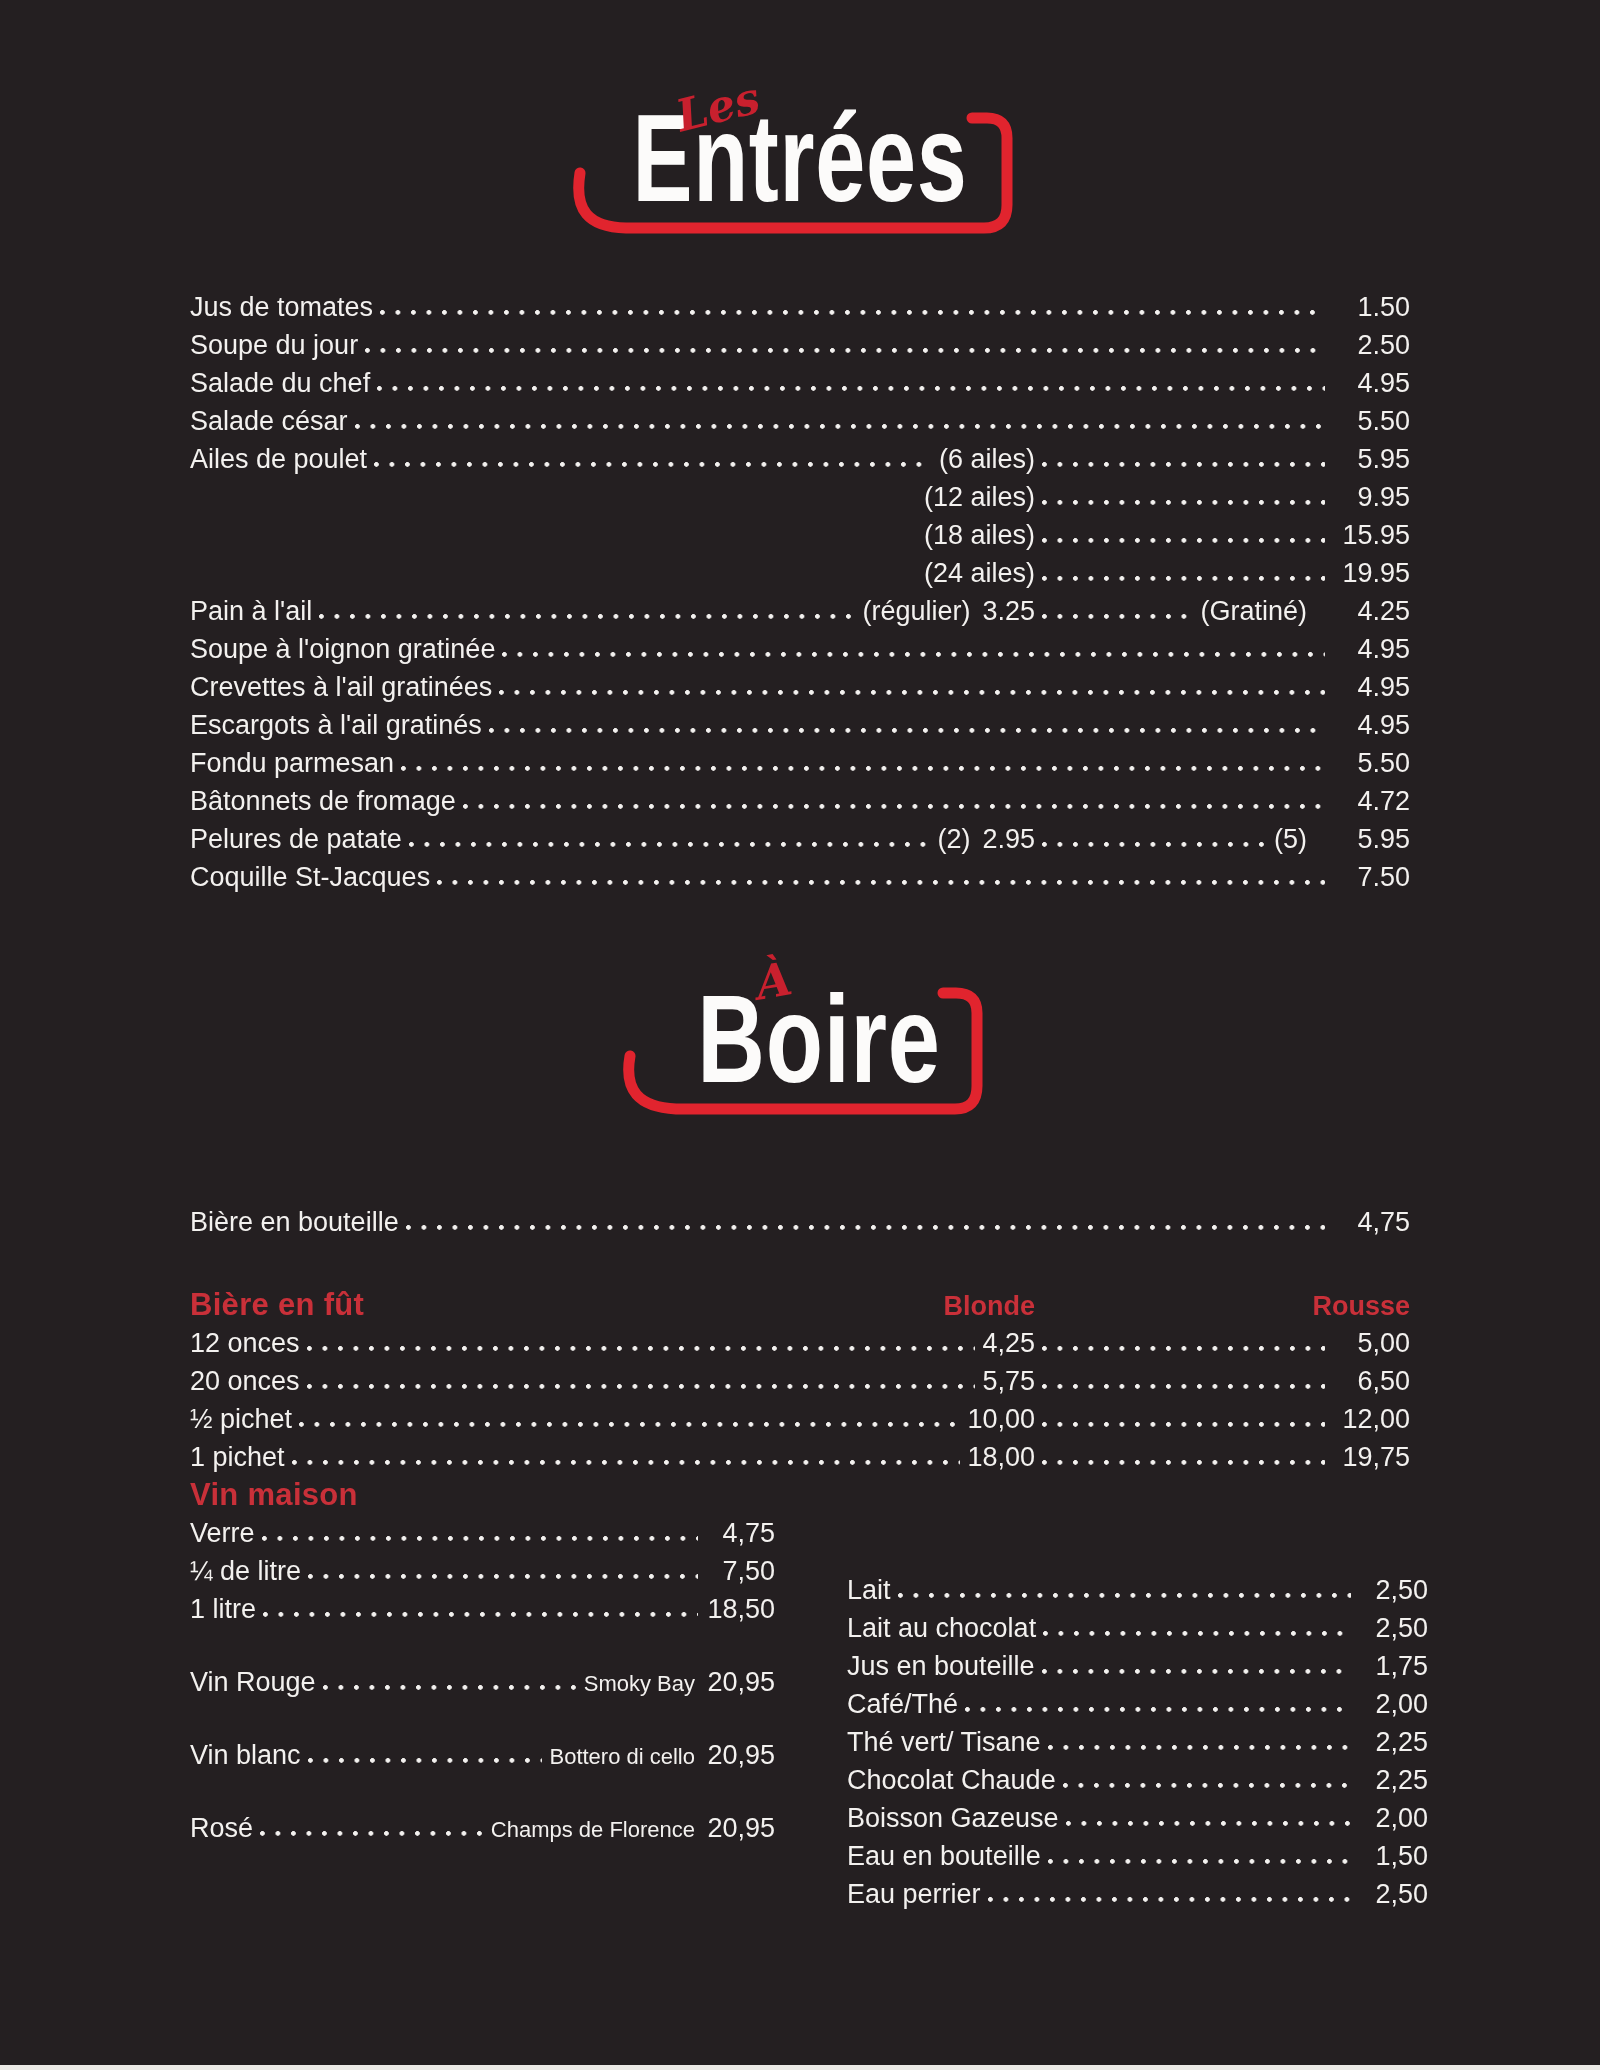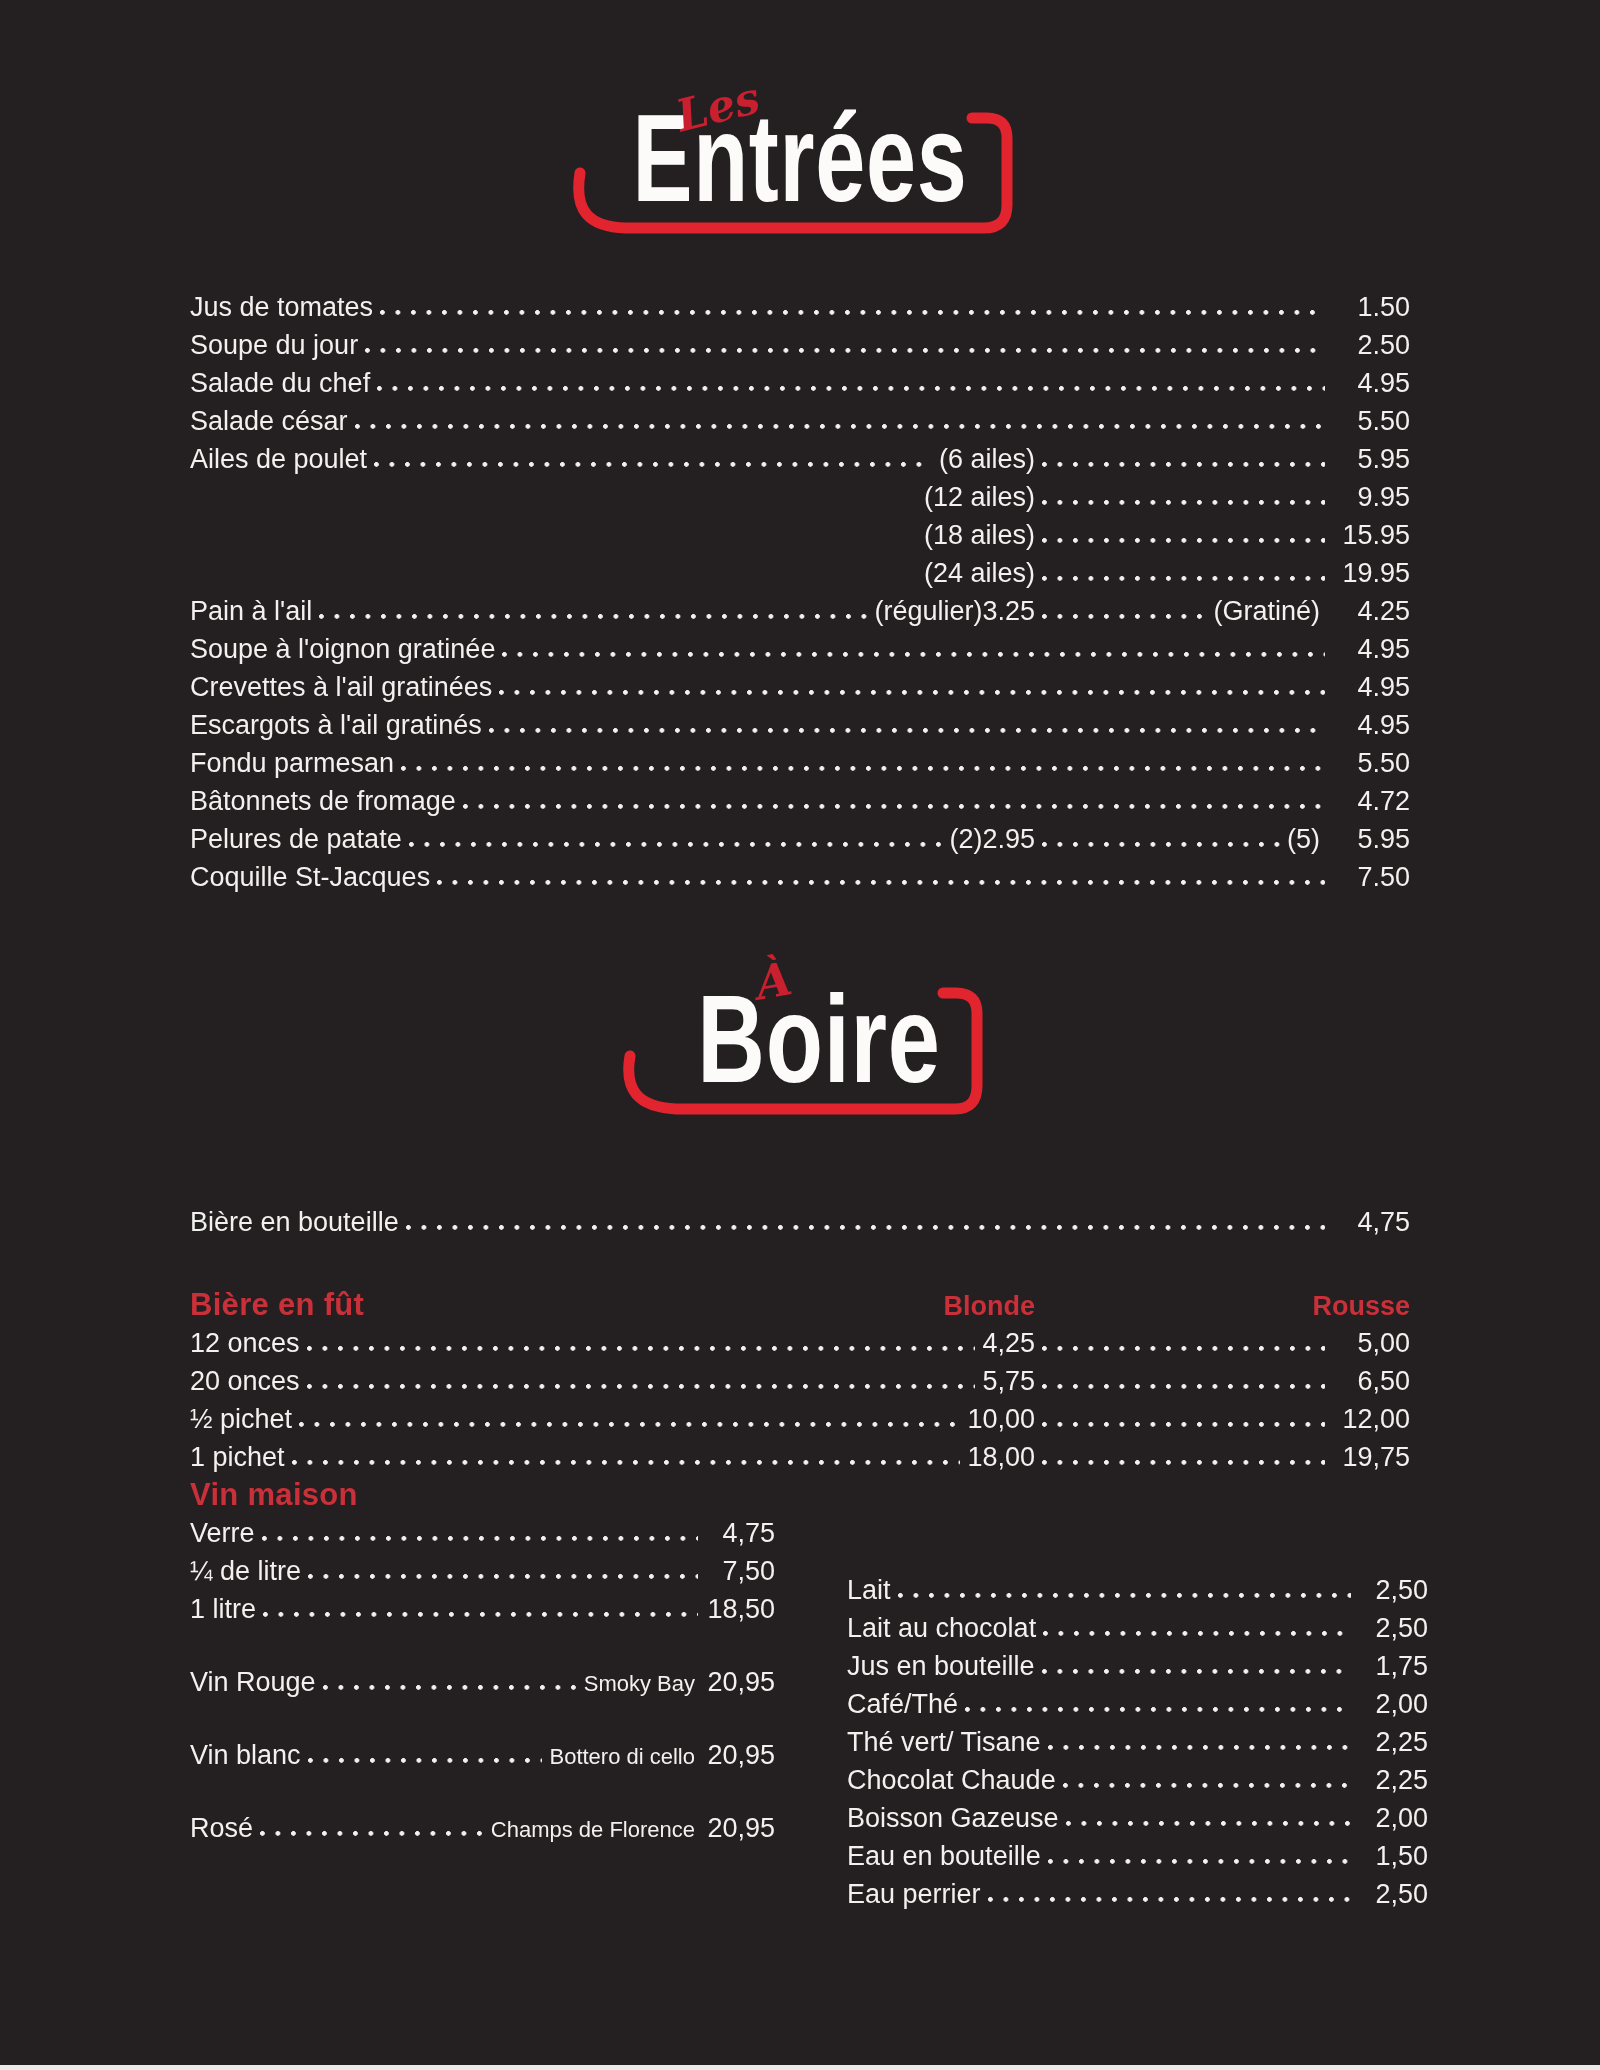--- a/index.html
+++ b/index.html
@@ -22,22 +22,22 @@
     flex:1 1 auto;min-width:16px;height:5px;
     align-self:flex-end;margin:0 7px 11px 7px;
     background-image:radial-gradient(circle at 2.4px 2.4px,var(--ink,#f3f1ef) 2.05px,transparent 2.6px);
     background-size:15.5px 5px;background-repeat:repeat-x;
     background-position:left bottom;
   }
   .spacer{flex:1 1 auto;}
   .price{min-width:78px;text-align:right;white-space:nowrap;}
   .left-part{display:flex;align-items:baseline;flex:0 0 845px;min-width:0;}
   .mid{white-space:nowrap;}
-  .mid-price{}
-  .right-label{margin-right:12px;white-space:nowrap;}
+  .mid-price{margin-left:12px;}
+  .right-label{margin-right:25px;white-space:nowrap;}
   
   .sec-heading{
     font-size:31px;font-weight:bold;color:var(--red,#c93039);
     letter-spacing:.3px;
   }
   .col-head{font-size:27px;font-weight:bold;color:var(--red,#c93039);}
   .col-head.right{min-width:78px;text-align:right;}
   
   .title-block{position:absolute;left:0;width:100%;text-align:center;}
   .big-title{

